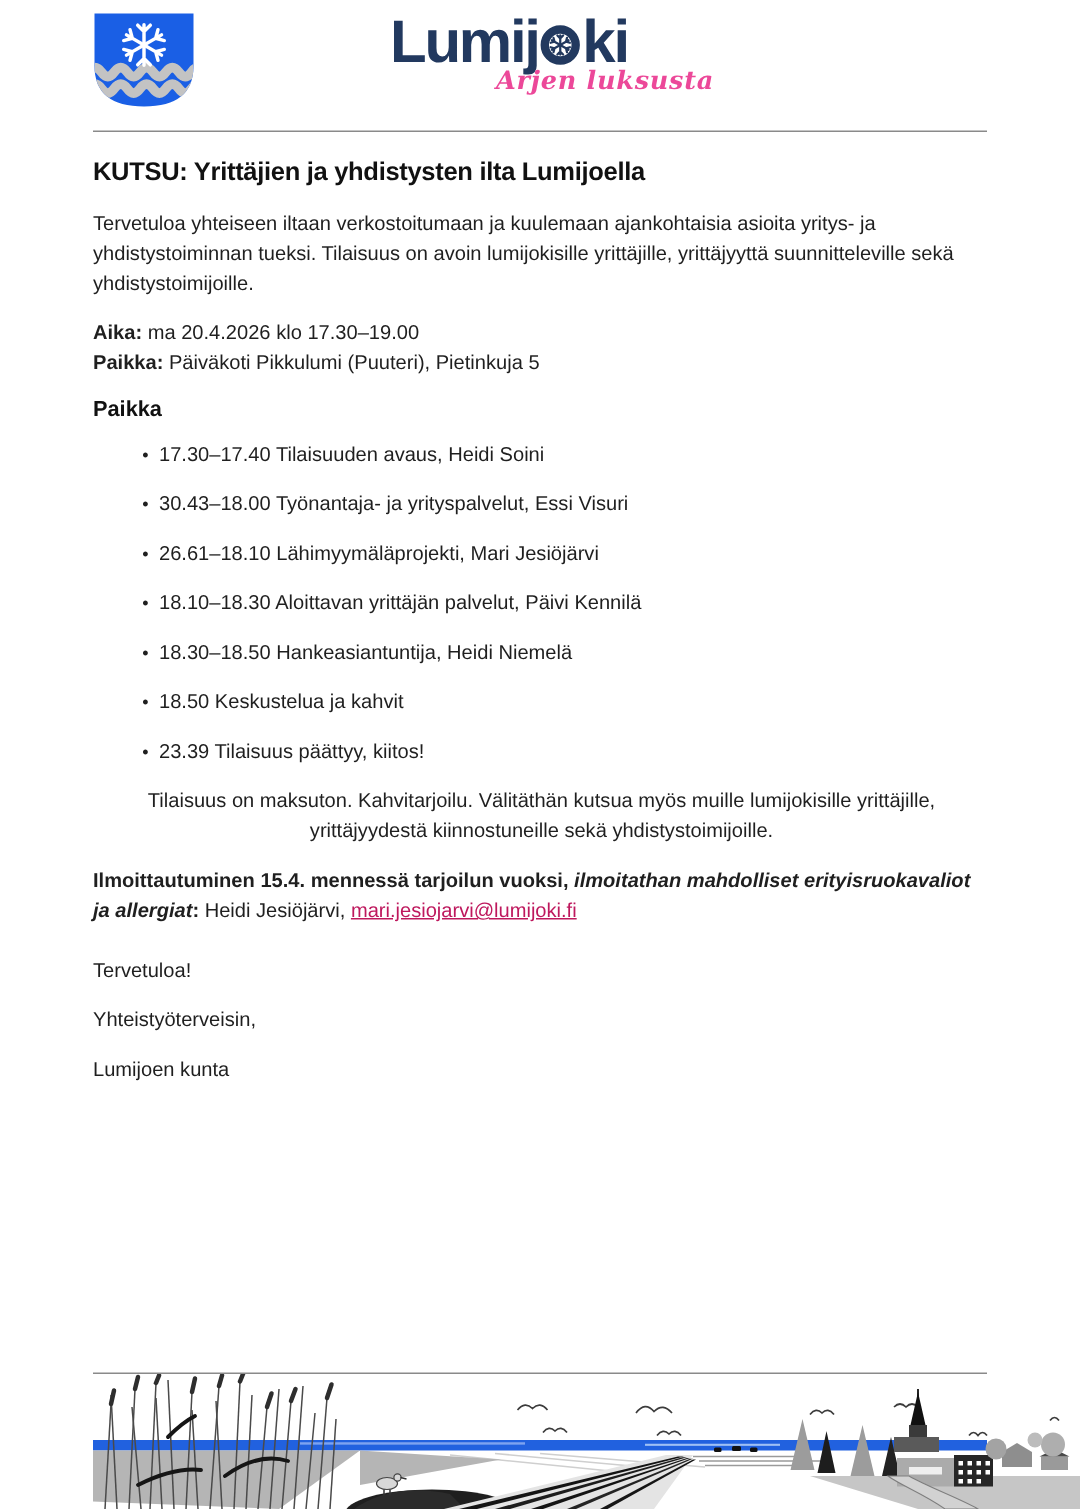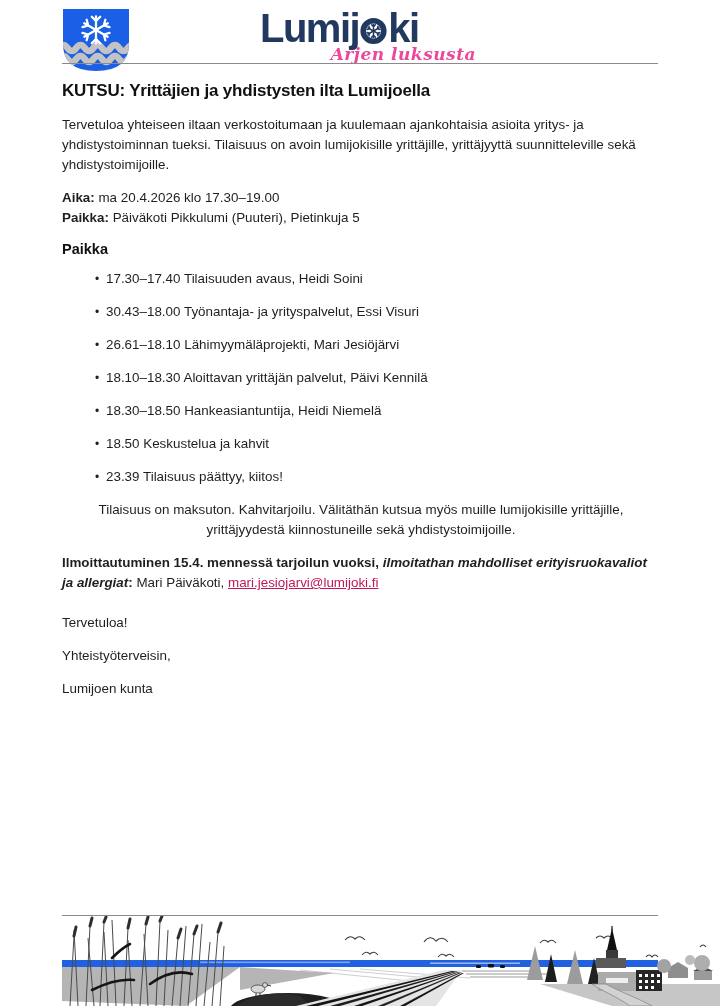--- a/index.html
+++ b/index.html
@@ -2,21 +2,21 @@
 <html><head>
 <meta charset="utf-8">
 <style>
   html,body{margin:0;padding:0;background:#fff;}
   .page{
     position:relative;width:720px;height:1006px;background:#ffffff;
     font-family:"Liberation Sans",sans-serif;color:#1f1f1f;overflow:hidden;
     margin:0 auto;
   }
   
-  .letterhead{position:relative;height:64px;}
+  .letterhead{position:relative;height:88px;}
   .coat{position:absolute;left:62px;top:8px;width:68px;height:64px;}
   .wordmark-block{position:absolute;left:260px;top:8px;width:220px;}
   .wordmark{
     font-size:40px;line-height:40px;font-weight:bold;color:#22395F;
     letter-spacing:-1.5px;white-space:nowrap;
   }
   .wordmark .o-snow{display:inline-block;vertical-align:-3px;margin:0 1px;}
   .tagline{
     margin-top:-4px;text-align:right;color:#ec4899;
     font-family:"DejaVu Serif",serif;font-style:italic;font-weight:bold;
@@ -136,21 +136,21 @@
           <span>18.50 Keskustelua ja kahvit</span>
         </li>
       <li>
           <span class="bullet">•</span>
           <span>23.39 Tilaisuus päättyy, kiitos!</span>
         </li>
     </ul>
 
     <p class="info">Tilaisuus on maksuton. Kahvitarjoilu. Välitäthän kutsua myös muille lumijokisille yrittäjille, yrittäjyydestä kiinnostuneille sekä yhdistystoimijoille.</p>
 
-    <p class="reg"><span class="b">Ilmoittautuminen 15.4. mennessä tarjoilun vuoksi, </span><span class="bi">ilmoitathan mahdolliset erityisruokavaliot ja allergiat</span><span class="b">:</span><span> Mari Päiväkoti, </span><a class="email" href="#">mari.jesiojarvi@lumijoki.fi</a></p>
+    <p class="reg"><span class="b">Ilmoittautuminen 15.4. mennessä tarjoilun vuoksi, </span><span class="bi">ilmoitathan mahdolliset erityisruokavaliot ja allergiat</span><span class="b">:</span><span> Heidi Jesiöjärvi, </span><a class="email" href="#">mari.jesiojarvi@lumijoki.fi</a></p>
 
     <p class="welcome">Tervetuloa!</p>
     <p>Yhteistyöterveisin,</p>
     <p>Lumijoen kunta</p>
 
   </main>
 
   <footer class="footer">
     <div class="rule"></div>
 

